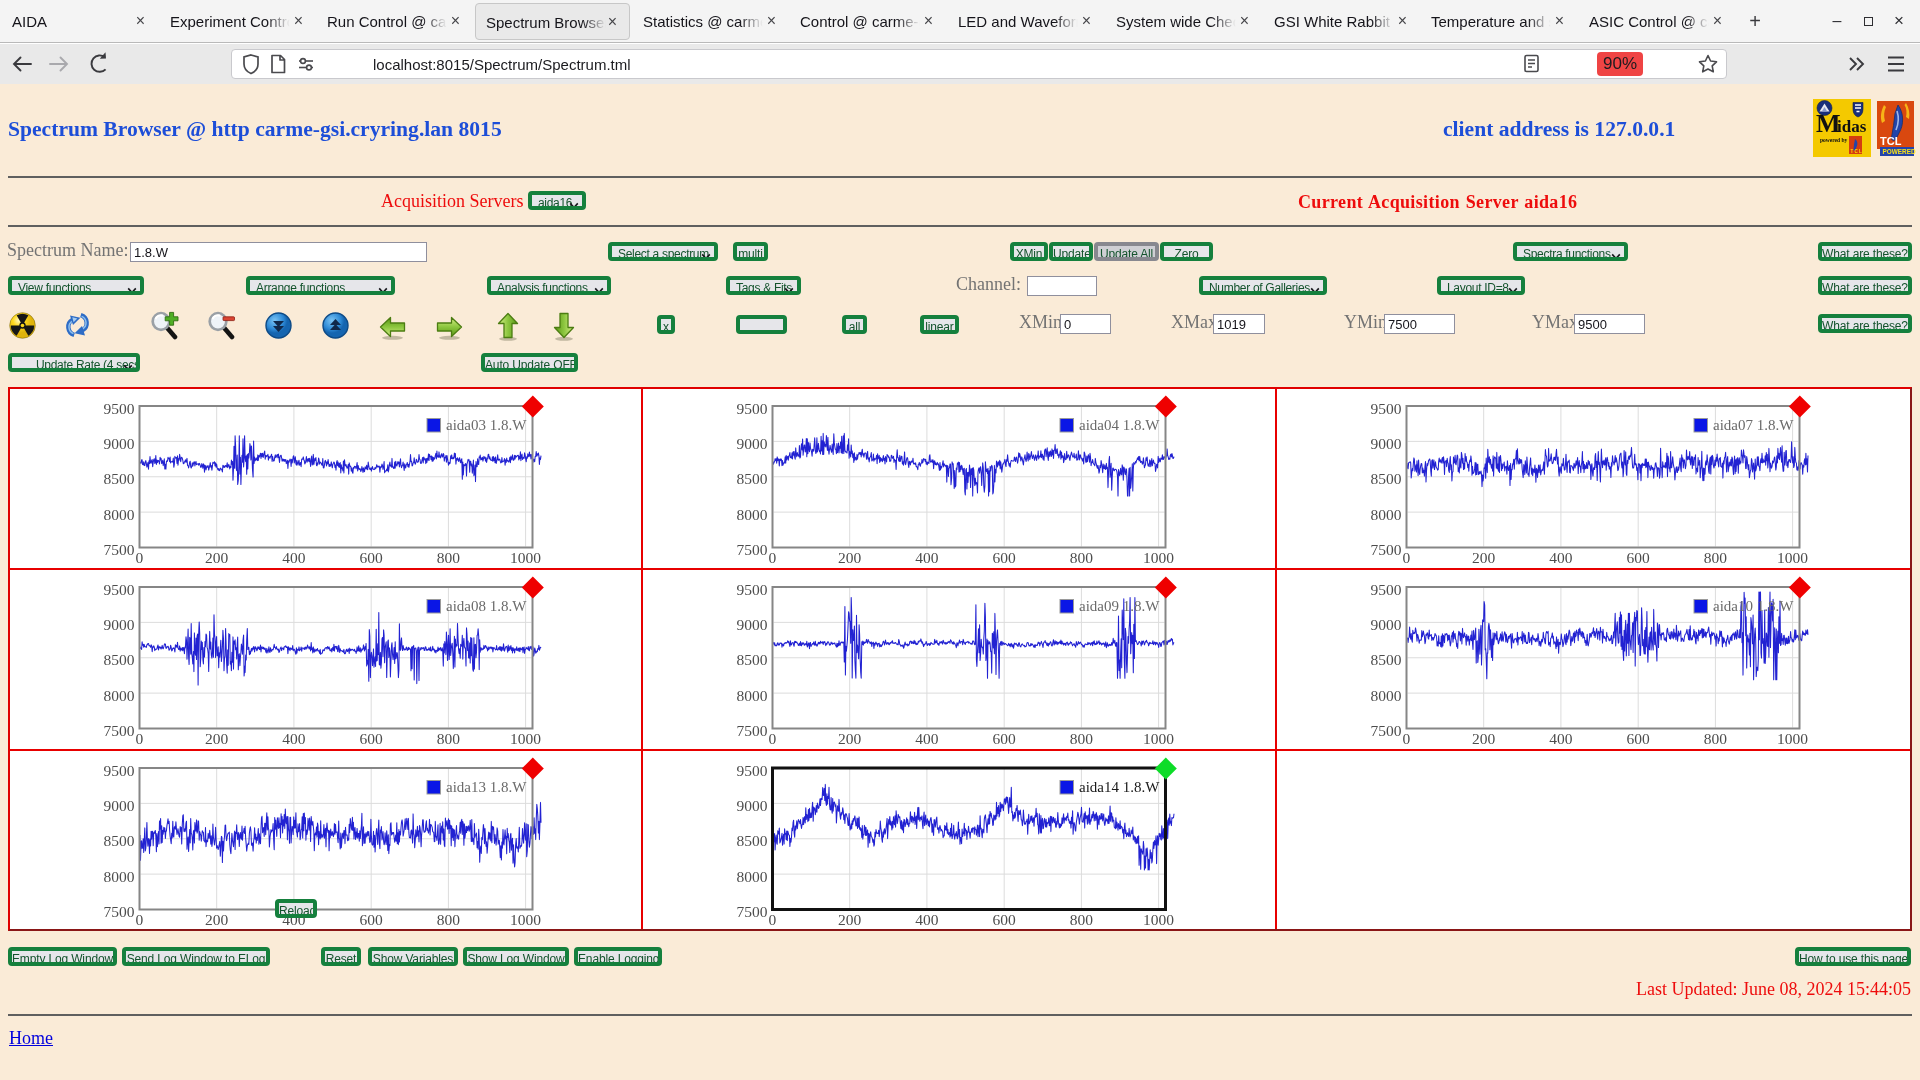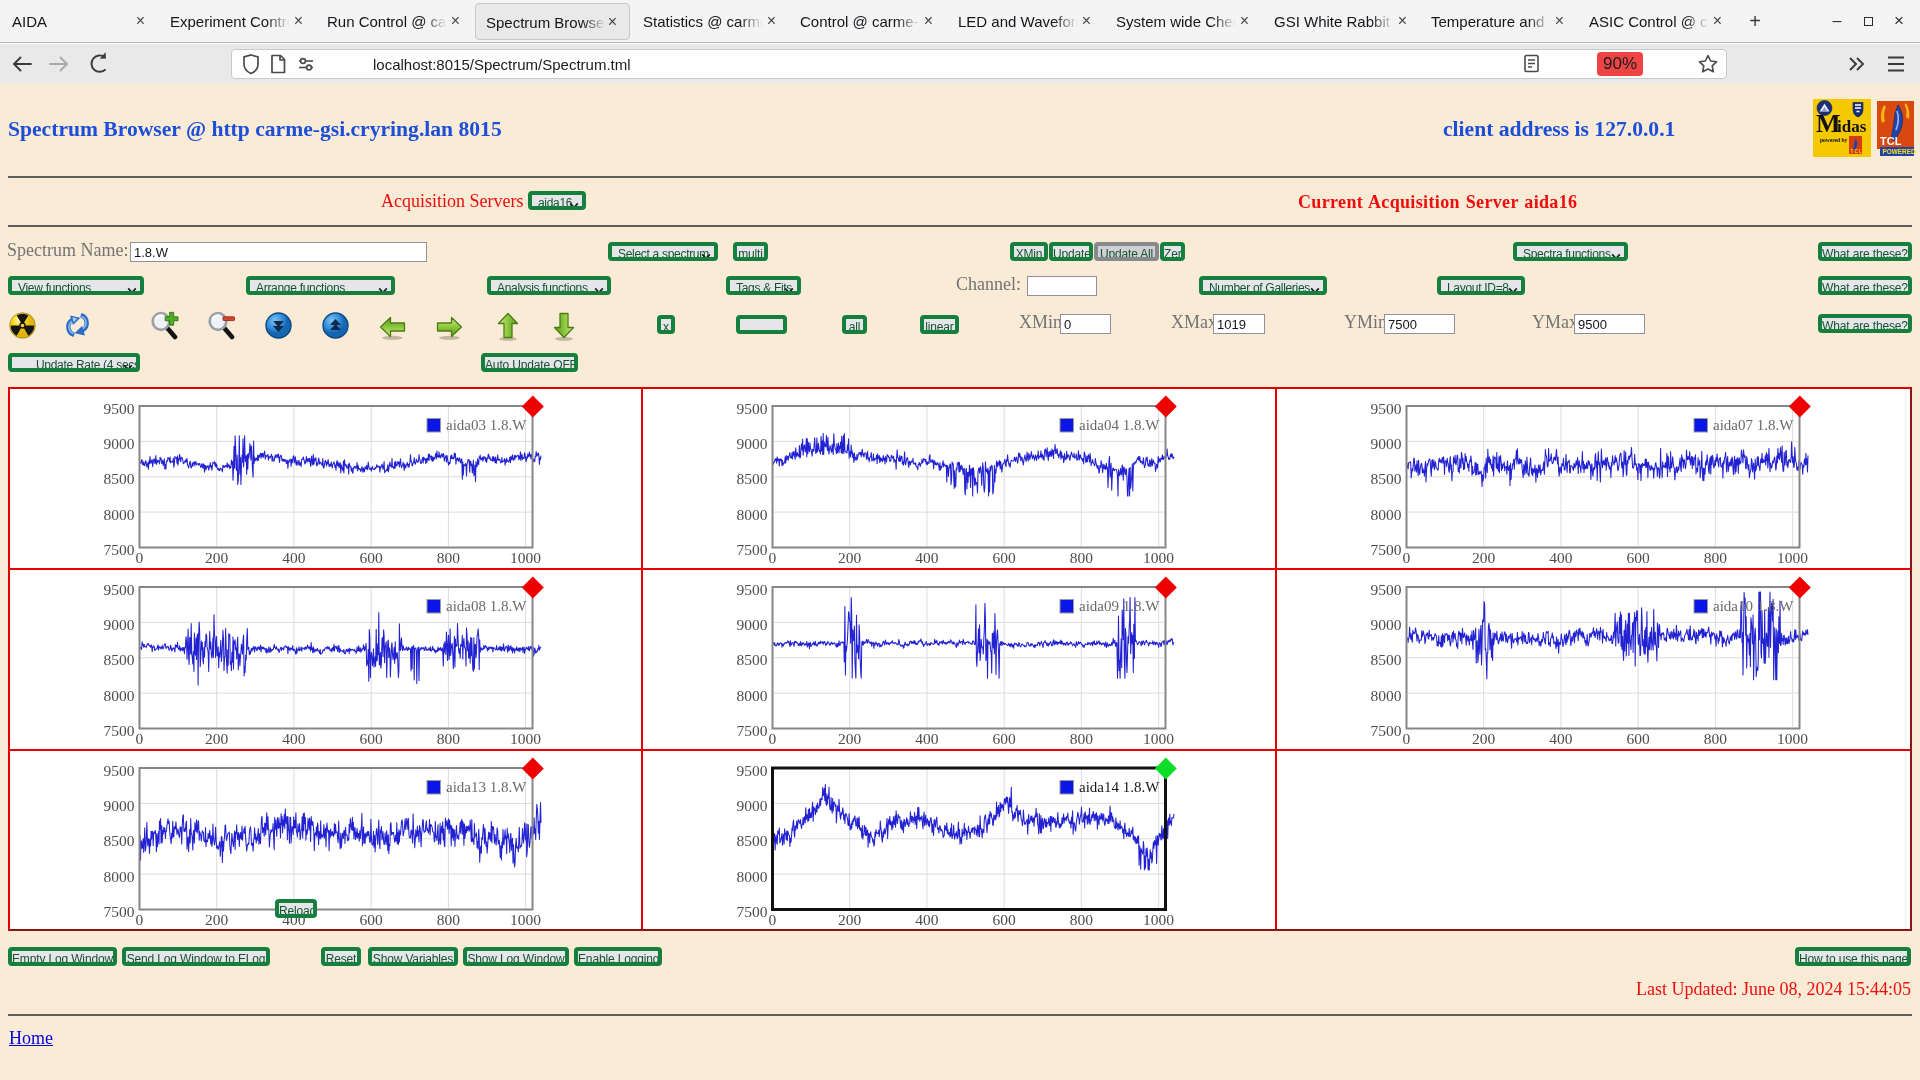--- a/index.html
+++ b/index.html
@@ -171,21 +171,21 @@
 
   <span class="rlab2" style="left:7px;top:156px;">Spectrum Name:</span>
   <span class="inp" style="left:130px;top:158px;width:297px;">1.8.W</span>
   <span class="sel" style="left:608px;top:158px;width:110px;"><span class="st">Select a spectrum</span><svg class="chev" width="10" height="7" viewBox="0 0 10 7">
         <path d="M1.2 1.4 L5 5.4 L8.8 1.4" fill="none" stroke="#15141a" stroke-width="1.6"></path>
       </svg></span>
   <span class="btn" style="left:733px;top:158px;width:35px;">multi</span>
   <span class="btn" style="left:1010px;top:158px;width:38px;">XMin</span>
   <span class="btn" style="left:1049px;top:158px;width:44px;">Update</span>
   <span class="btn pressed" style="left:1094px;top:158px;width:65px;">Update All</span>
-  <span class="btn" style="left:1160px;top:158px;width:25px;text-align:right;">Zero</span>
+  <span class="btn" style="left:1160px;top:158px;width:53px;">Zero</span>
   <span class="sel" style="left:1513px;top:158px;width:115px;"><span class="st">Spectra functions</span><svg class="chev" width="10" height="7" viewBox="0 0 10 7">
         <path d="M1.2 1.4 L5 5.4 L8.8 1.4" fill="none" stroke="#15141a" stroke-width="1.6"></path>
       </svg></span>
   <span class="btn" style="left:1818px;top:158px;width:94px;">What are these?</span>
 
   <span class="sel" style="left:8px;top:192px;width:136px;"><span class="st">View functions</span><svg class="chev" width="10" height="7" viewBox="0 0 10 7">
         <path d="M1.2 1.4 L5 5.4 L8.8 1.4" fill="none" stroke="#15141a" stroke-width="1.6"></path>
       </svg></span>
   <span class="sel" style="left:246px;top:192px;width:149px;"><span class="st">Arrange functions</span><svg class="chev" width="10" height="7" viewBox="0 0 10 7">
         <path d="M1.2 1.4 L5 5.4 L8.8 1.4" fill="none" stroke="#15141a" stroke-width="1.6"></path>

